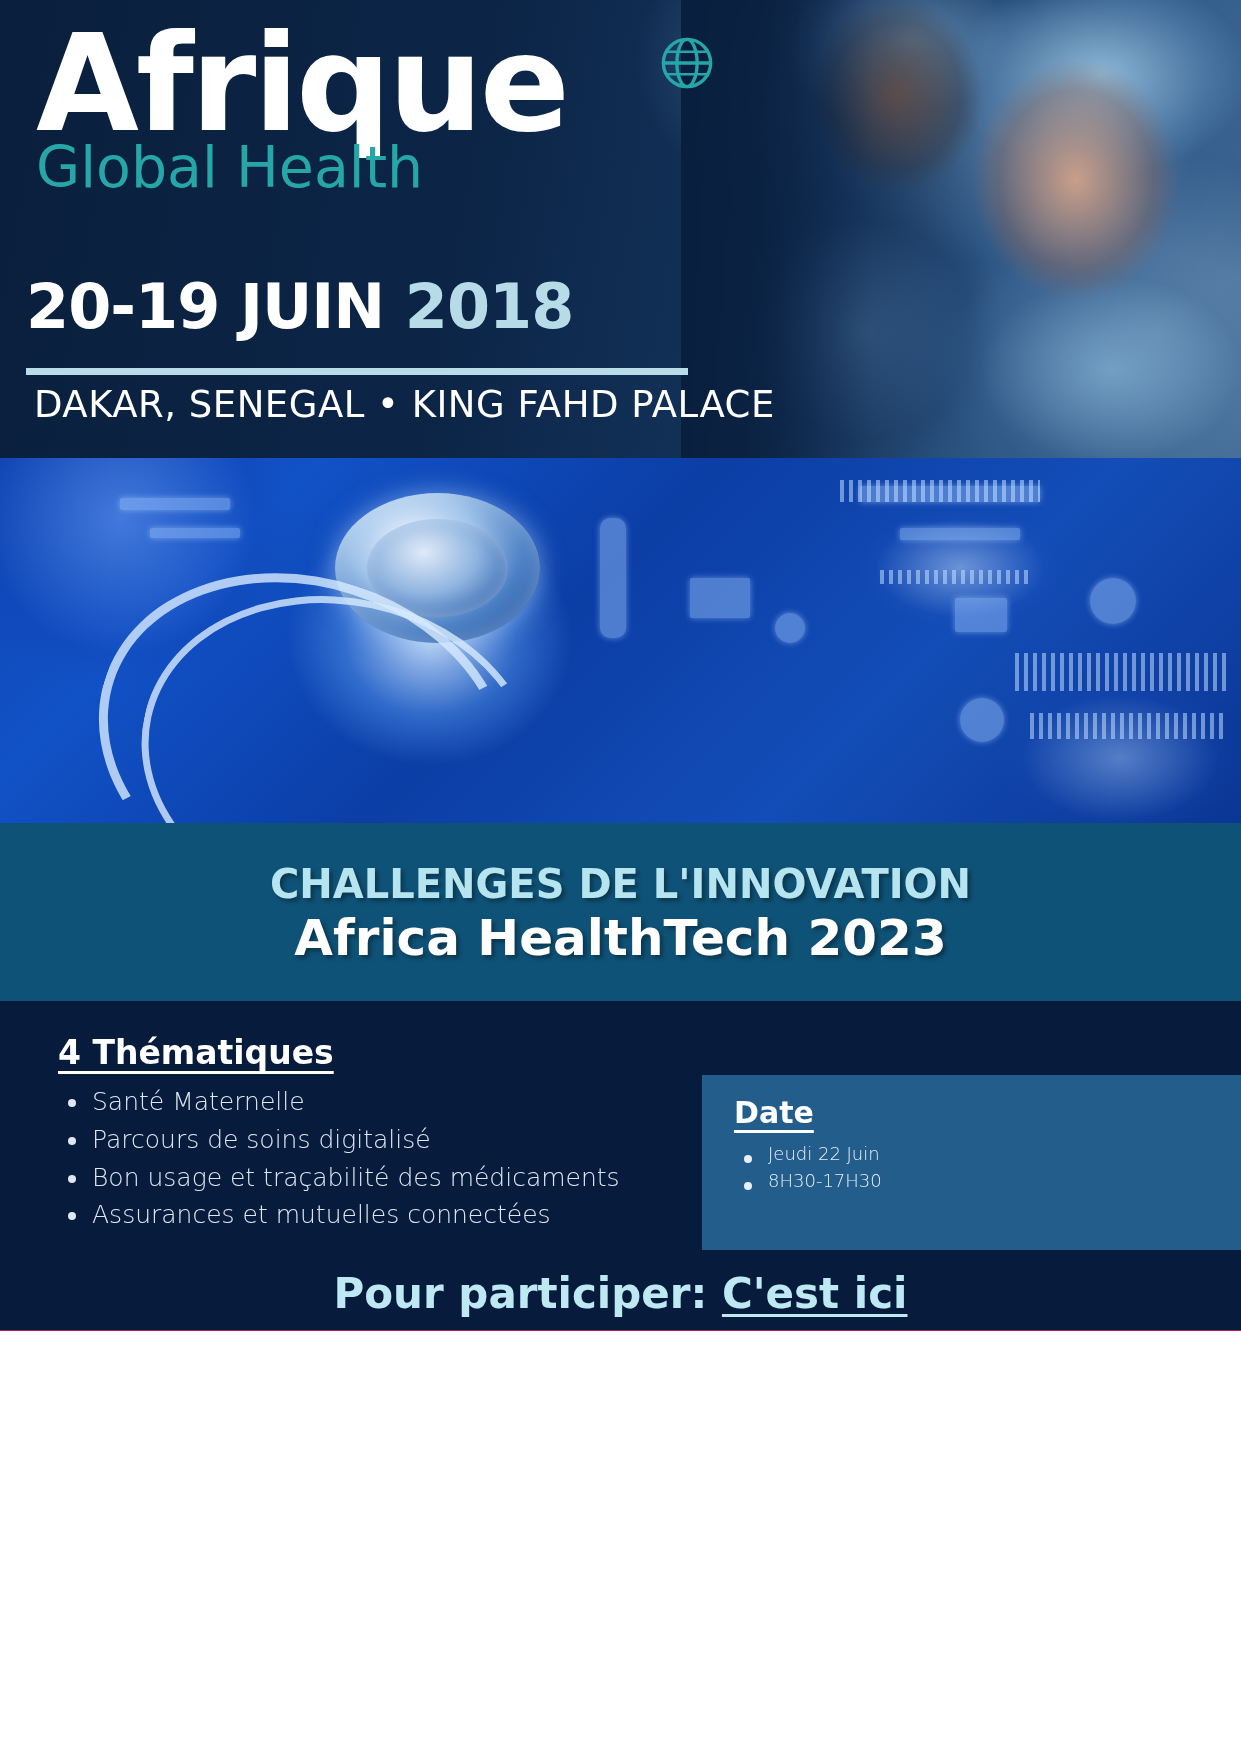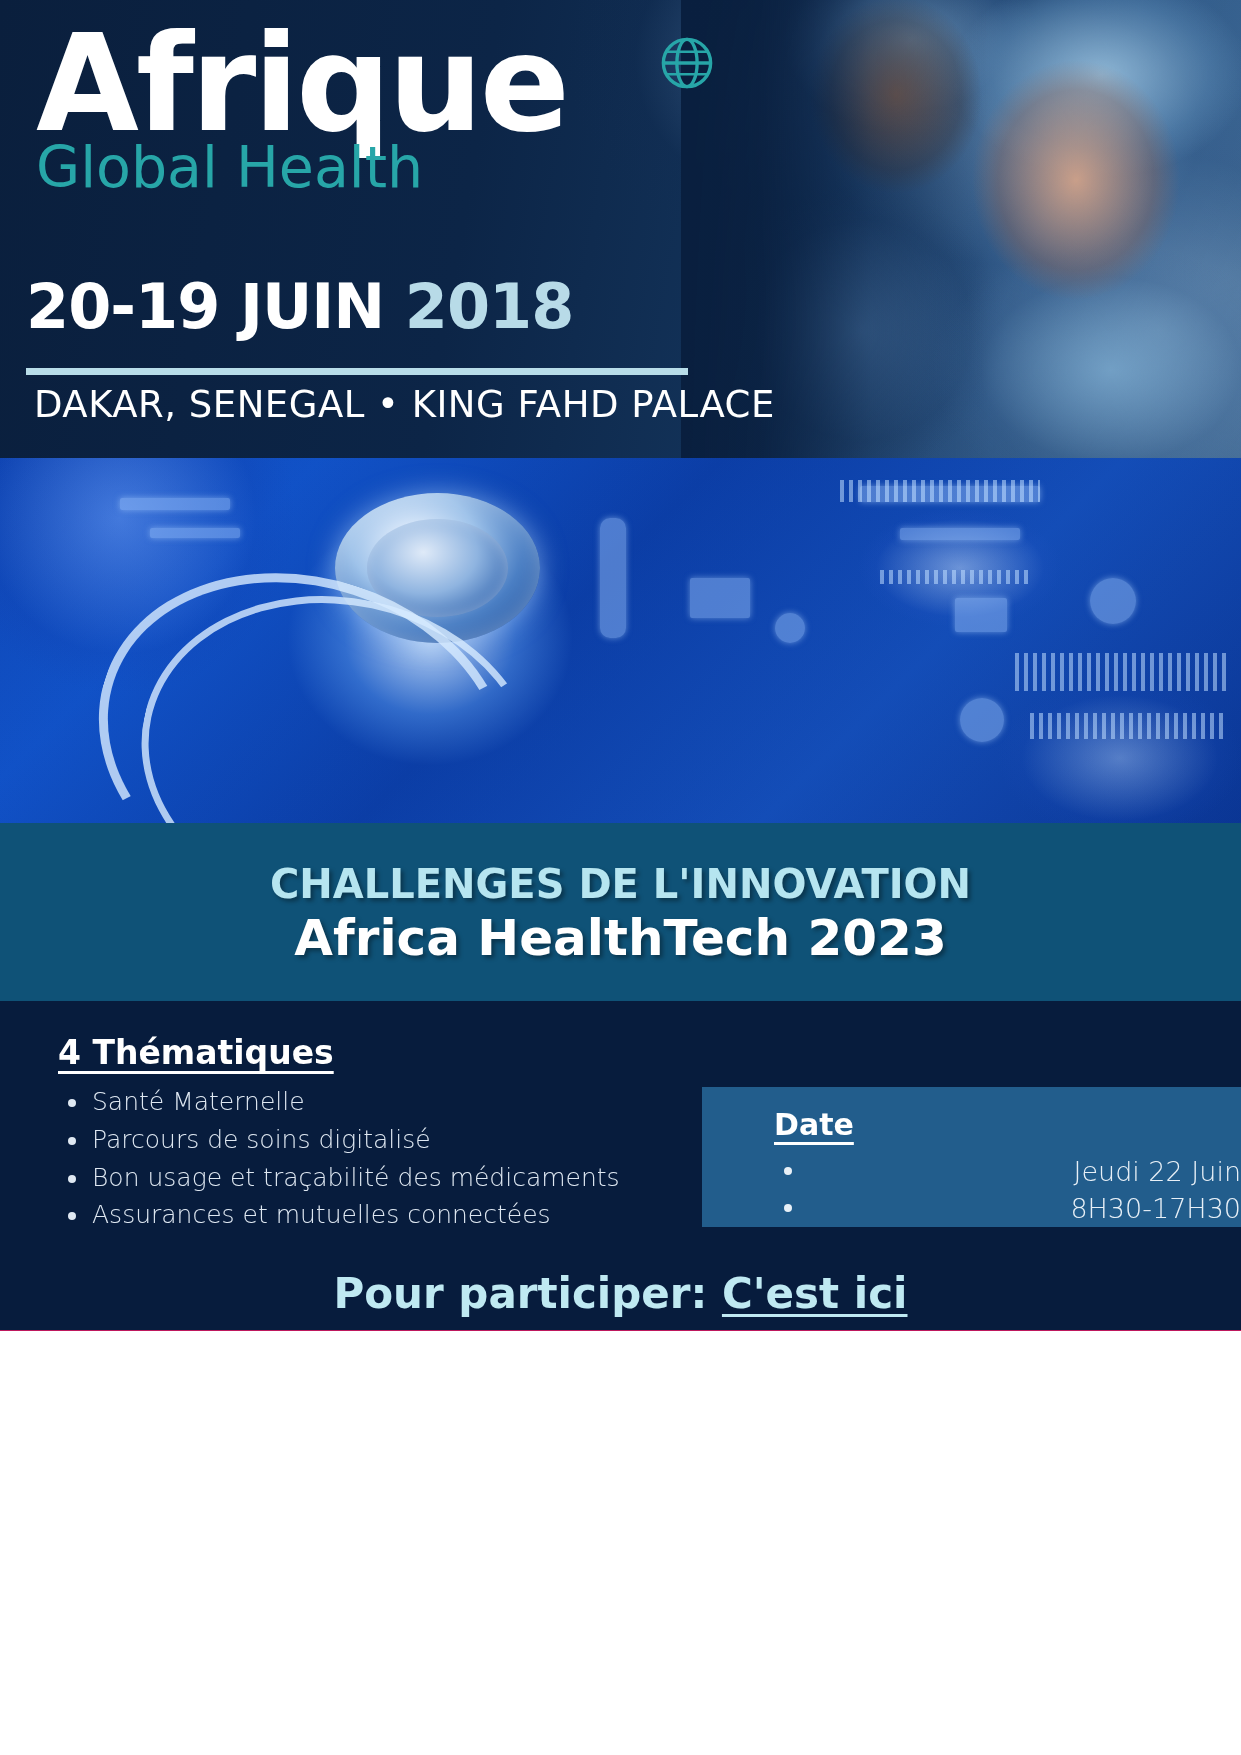--- a/index.html
+++ b/index.html
@@ -134,34 +134,34 @@
     position:relative; padding-left:34px; margin-bottom:9px;
     font-family:"DejaVu Sans", sans-serif; font-weight:300;
     font-size:25px; color:#dfe8f2; line-height:1.15; letter-spacing:0px;
   }
   .themes li:before {
     content:""; position:absolute; left:10px; top:11px;
     width:8px; height:8px; border-radius:50%; background:#dfe8f2;
   }
 
   .date-box {
-    position:absolute; left:702px; top:74px; width:539px; height:140px;
-    background:#225d8c; padding:20px 0 0 72px;margin-top:12px;
+    position:absolute; left:702px; top:74px; width:539px; height:175px;
+    background:#225d8c; padding:20px 0 0 32px;
   }
   .date-heading {
     font-family:"DejaVu Sans", sans-serif;
     font-size:30px; font-weight:700; color:#ffffff;
     text-decoration:underline; text-underline-offset:7px; text-decoration-thickness:3px;
     display:inline-block;
   }
   .date-box ul { list-style:none; margin-top:14px; }
   .date-box li {
     position:relative; padding-left:34px; margin-bottom:6px;
     font-family:"DejaVu Sans", sans-serif; font-weight:300;
-    font-size:27px; color:#e8f0f7; line-height:1.15;text-align:right;
+    font-size:18px; color:#e8f0f7; line-height:1.15;
   }
   .date-box li:before {
     content:""; position:absolute; left:10px; top:11px;
     width:8px; height:8px; border-radius:50%; background:#e8f0f7;
   }
 
   
   .cta-band {
     width:1241px; height:73px; background:#071c3d;
     display:flex; align-items:center; justify-content:center;

